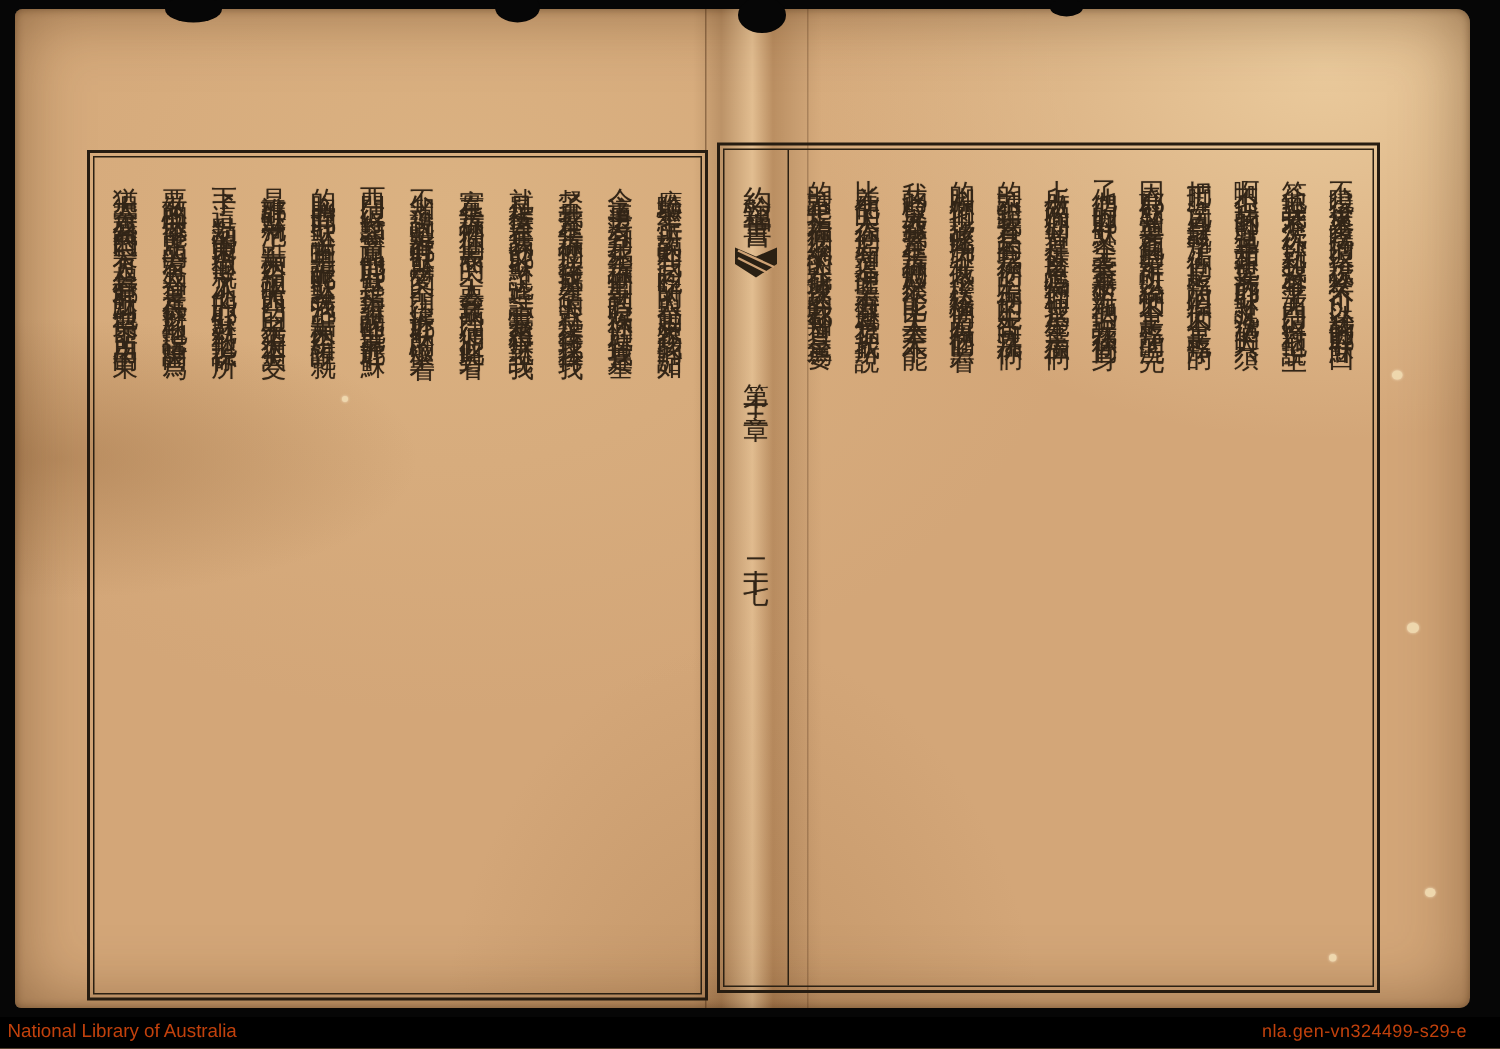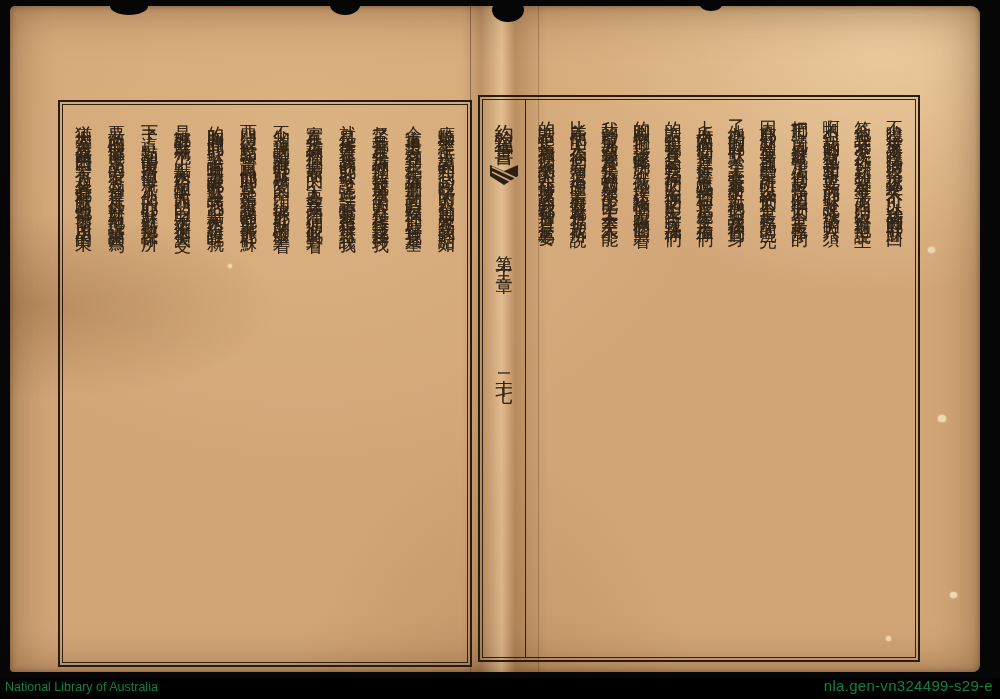--- a/index.html
+++ b/index.html
@@ -54,24 +54,24 @@
     writing-mode:vertical-rl;text-orientation:upright;color:#322517;
     text-shadow:0 0 .6px rgba(50,37,23,.55);
   }
   .book-title{font-size:19px;letter-spacing:5.5px;margin-top:9px;}
   .chapter-title{font-size:17px;letter-spacing:7px;margin-top:56px;}
   .page-number{font-size:17px;letter-spacing:7px;margin-top:90px;}
   .ornament{margin-top:27px;}
   
   .footer-bar{
     position:absolute;left:0;bottom:0;width:1000px;height:21px;background:#000;
-    font-family:"Liberation Sans","DejaVu Sans",sans-serif;color:#15803d;
+    font-family:"Liberation Sans","DejaVu Sans",sans-serif;color:#c2410c;
   }
   .footer-left{position:absolute;left:5px;bottom:5px;font-size:12.5px;}
-  .footer-right{position:absolute;right:7px;bottom:5px;font-size:15px;letter-spacing:.3px;}
+  .footer-right{position:absolute;right:22px;bottom:5px;font-size:12px;letter-spacing:.3px;}
 </style>
 </head>
 <body>
 
 <div class="paper">
   <div class="gutter"></div>
   <div class="crease" style="left:460px;"></div>
   <div class="crease" style="left:528px;opacity:.6;"></div>
 
   <div class="notch" style="left:100px;top:-9px;width:38px;height:18px;"></div>

